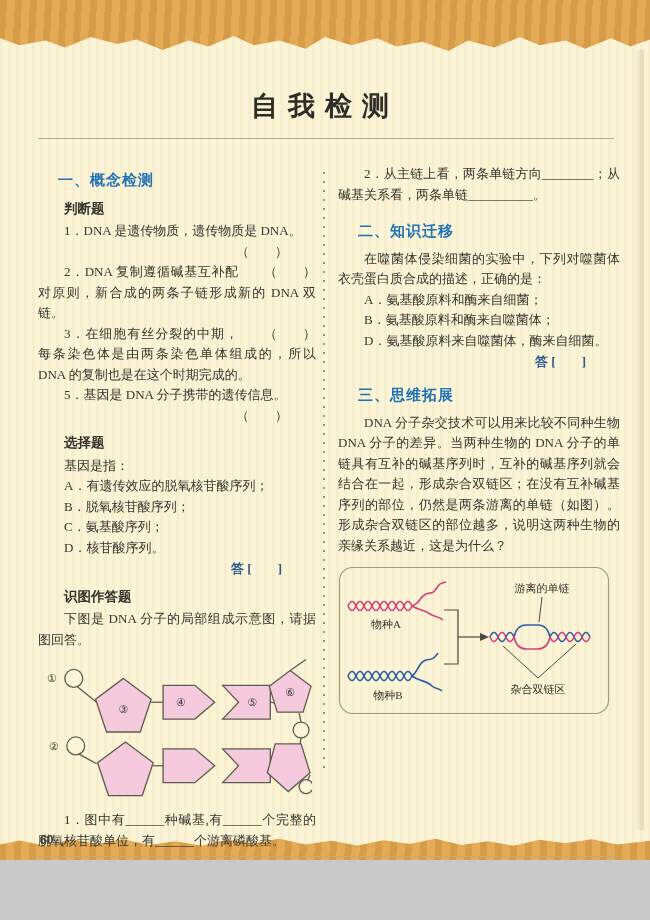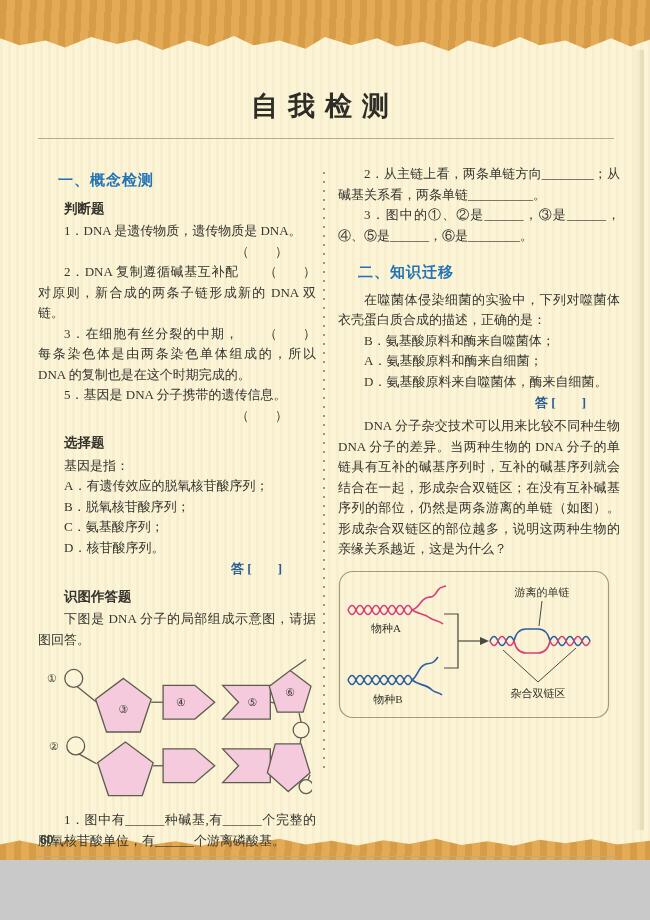--- a/index.html
+++ b/index.html
@@ -151,29 +151,29 @@
         <text x="212" y="48">⑤</text>
         <text x="250" y="38">⑥</text>
       </g>
     </svg>
 
     <p class="q">1．图中有______种碱基,有______个完整的脱氧核苷酸单位，有______个游离磷酸基。</p>
   </div>
 
   <div class="col col-right">
     <p class="q">2．从主链上看，两条单链方向________；从碱基关系看，两条单链__________。</p>
-    <p class="q">3．图中的①、②是______，③是______，④、⑤是______，⑥是________。</p>
 
     <h2 class="sec" style="margin-top:14px;">二、知识迁移</h2>
     <p class="q">在噬菌体侵染细菌的实验中，下列对噬菌体衣壳蛋白质合成的描述，正确的是：</p>
+    <p class="opt">A．氨基酸原料和酶来自细菌；</p>
     <p class="opt">B．氨基酸原料和酶来自噬菌体；</p>
-    <p class="opt">A．氨基酸原料和酶来自细菌；</p>
     <p class="opt">D．氨基酸原料来自噬菌体，酶来自细菌。</p>
     <div class="answer">答 [　　]</div>
 
+    <h2 class="sec" style="margin-top:10px;">三、思维拓展</h2>
     <p class="q">DNA 分子杂交技术可以用来比较不同种生物 DNA 分子的差异。当两种生物的 DNA 分子的单链具有互补的碱基序列时，互补的碱基序列就会结合在一起，形成杂合双链区；在没有互补碱基序列的部位，仍然是两条游离的单链（如图）。形成杂合双链区的部位越多，说明这两种生物的亲缘关系越近，这是为什么？</p>
 
     
     <svg class="hybrid-box" width="272" height="150" viewBox="0 0 272 150">
       <rect x="1.5" y="1.5" width="269" height="146" rx="13" fill="none" stroke="#a39a80" stroke-width="1.2"></rect>
 
       <g stroke="#d6407c" stroke-width="1.6" fill="none">
         <path d="M10,40 q4,-9 8,0 t8,0 t8,0 t8,0 t8,0 t8,0 t8,0 t8,0"></path>
         <path d="M10,40 q4,9 8,0 t8,0 t8,0 t8,0 t8,0 t8,0 t8,0 t8,0"></path>
         <path d="M74,40 c8,-2 8,-10 14,-12 c5,-2 7,1 12,-8 c2,-3 5,-3 8,-4"></path>

